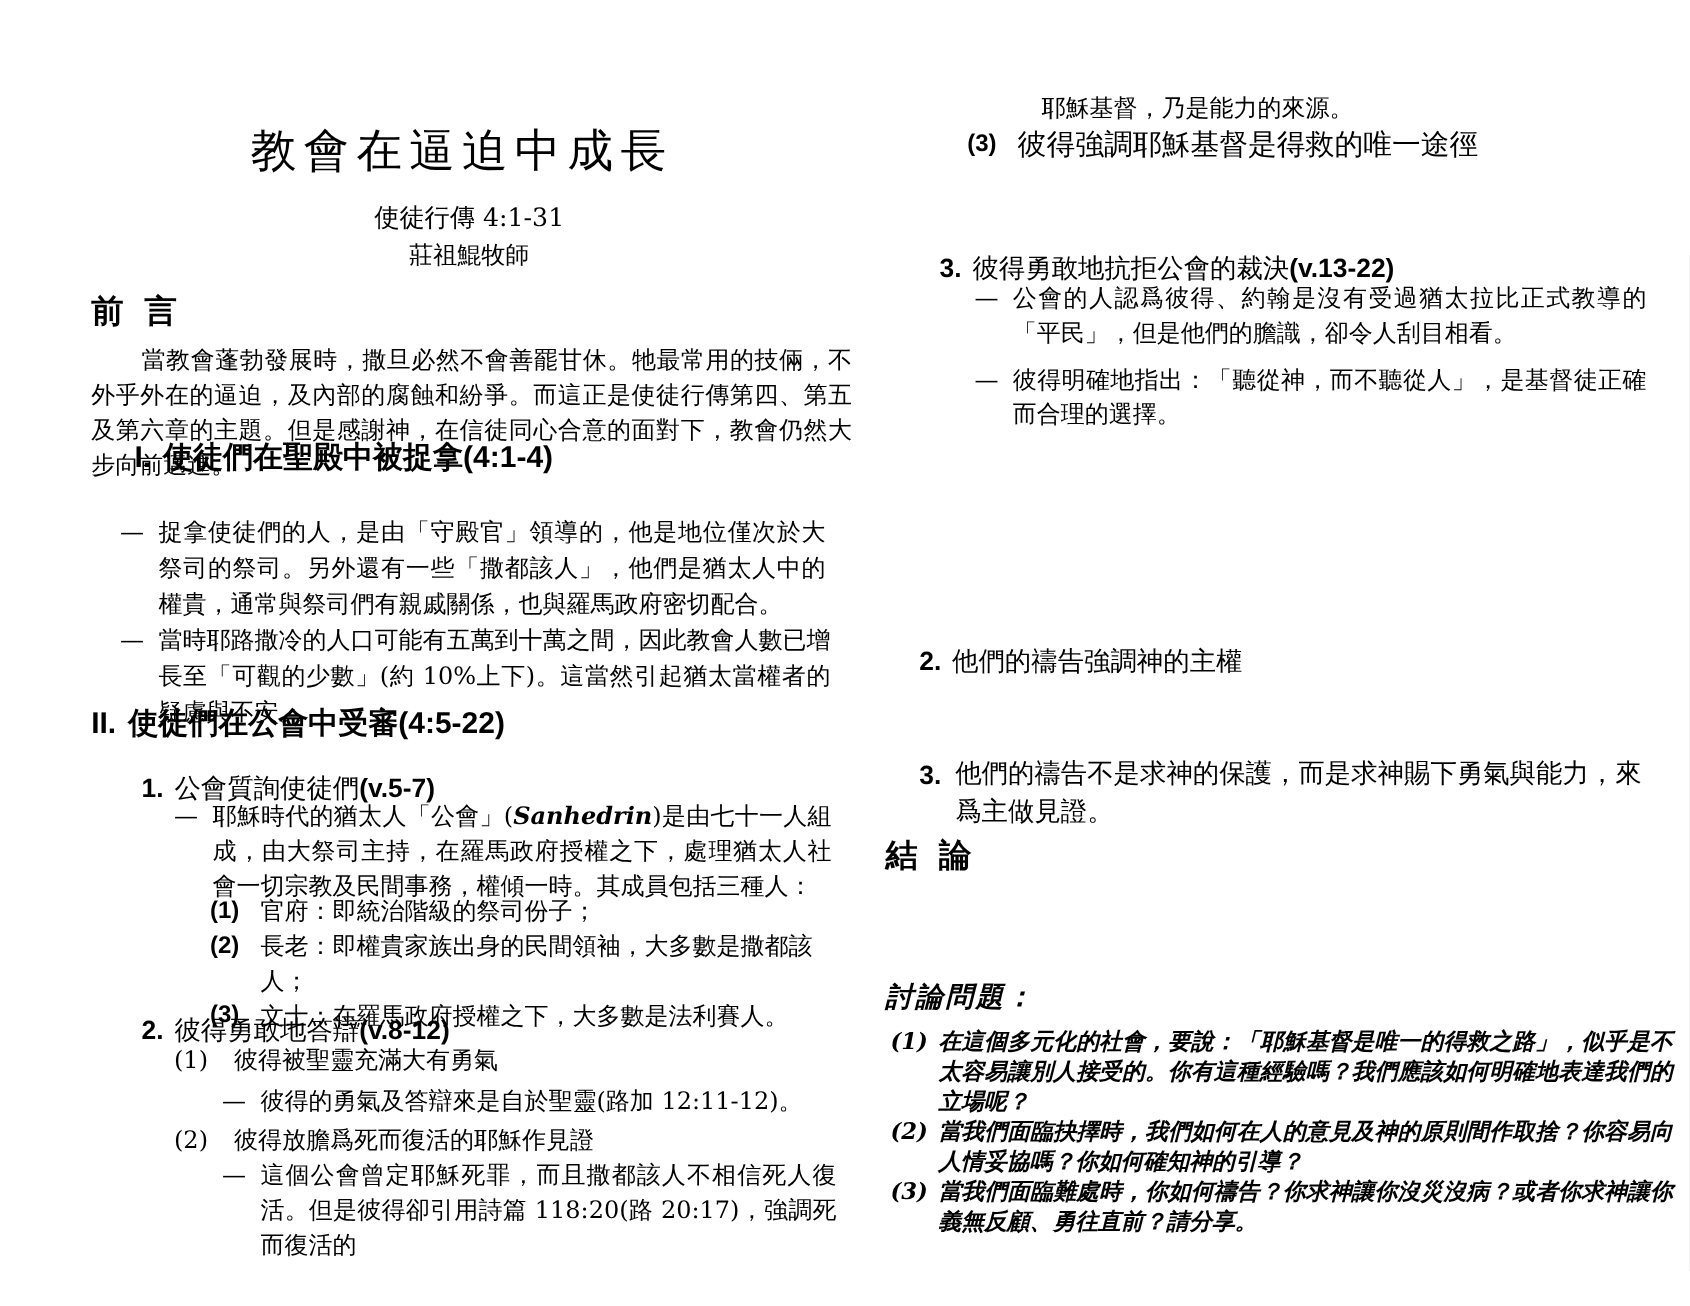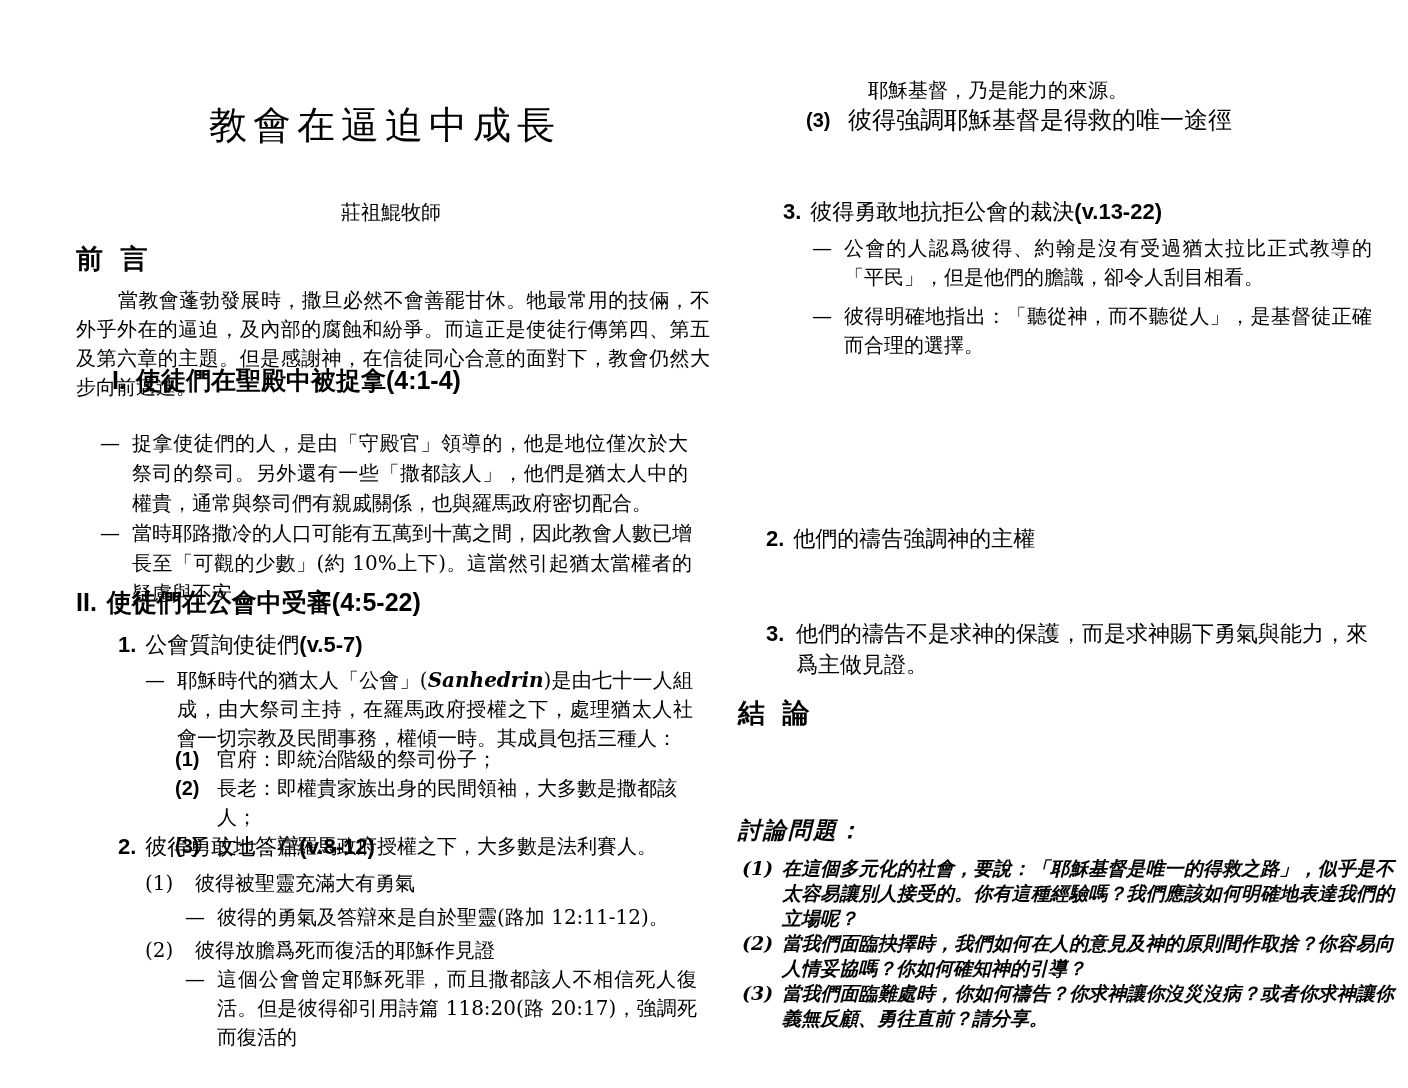--- a/index.html
+++ b/index.html
@@ -21,37 +21,38 @@
   .mk{flex:0 0 auto;}
   .tx{flex:1 1 auto;}
   .title{font-size:38px;letter-spacing:6px;}
   .subtitle{font-size:21px;}
   .author{font-size:20px;}
   .h-big{font-size:27px;font-weight:bold;letter-spacing:4px;}
   .h-sec{font-size:25px;font-weight:bold;}
   .h-sec .num{margin-right:10px;}
   .h-sec3{font-size:26px;font-weight:bold;}
   .h-sec3 .num{margin-right:12px;}
-  .item-h{font-size:22px;}
+  .item-h{font-size:22px;margin-top:12px;}
   .item-h .num{margin-right:9px;}
   .body-t{font-size:20px;line-height:29px;}
   .body-t30{font-size:20px;line-height:30px;}
   .dash-mk{width:32px;}
   .sub-mk{width:42px;}
   .sub-mk-wide{width:50px;}
   .q{font-size:19px;line-height:25px;font-weight:bold;font-style:italic;}
   .q .mk{width:40px;}
   .disc-h{font-size:23px;font-weight:bold;font-style:italic;letter-spacing:2px;}
 </style>
 </head>
 <body>
 
 <div class="page">
 
   <div class="abs c title" style="left:69px;top:100px;width:632px;">教會在逼迫中成長</div>
+  <div class="abs c subtitle" style="left:75px;top:167px;width:632px;">使徒行傳 4:1-31</div>
   <div class="abs c author" style="left:75px;top:199px;width:632px;">莊祖鯤牧師</div>
 
   <div class="abs h-big" style="left:76px;top:241px;">前 言</div>
   <div class="abs j body-t" style="left:76px;top:286px;width:634px;text-indent:2.1em;">當教會蓬勃發展時，撒旦必然不會善罷甘休。牠最常用的技倆，不外乎外在的逼迫，及內部的腐蝕和紛爭。而這正是使徒行傳第四、第五及第六章的主題。但是感謝神，在信徒同心合意的面對下，教會仍然大步向前邁進。</div>
 
   <div class="abs h-sec" style="left:76px;top:364px;margin-left:36px;">
     <span class="sans num">I.</span><span>使徒們在聖殿中被捉拿</span><span class="sans">(4:1-4)</span>
   </div>
 
   <div class="abs row body-t30" style="left:100px;top:428px;width:588px;">

